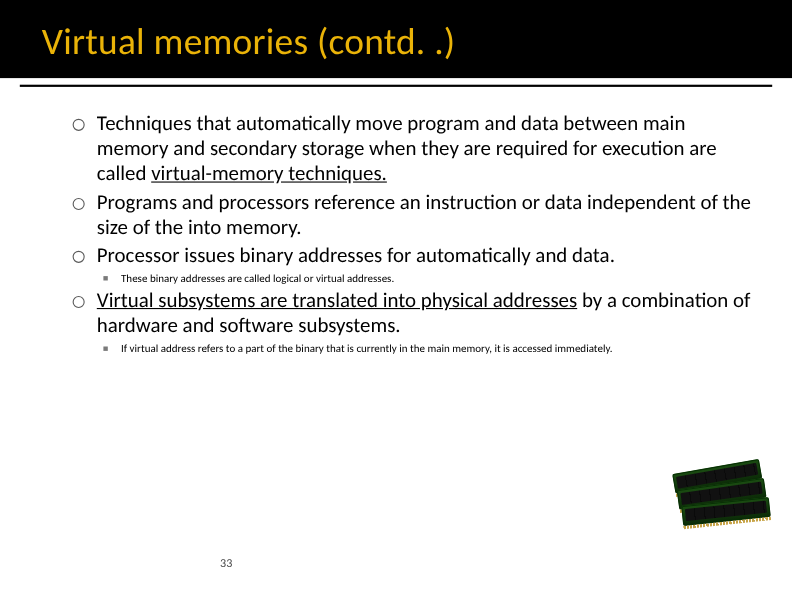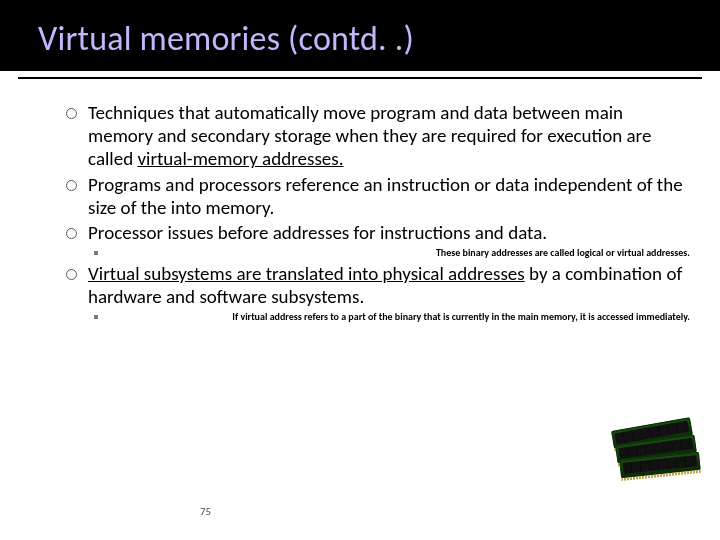--- a/index.html
+++ b/index.html
@@ -17,21 +17,21 @@
     top: 0; left: 0;
     width: 720px;
     height: 540px;
     background: #fff;
   }
   .title-wrap {
     background: #000;
     padding: 18px 30px 12px 38px;
   }
   .title {
-    color: #c4b5fd;
+    color: #eab308;
     font-size: 34px;
     font-weight: 400;
     letter-spacing: 0.2px;
   }
   .rule {
     height: 2px;
     background: #000;
     margin: 6px 18px 0 18px;
   }
   .content {
@@ -57,23 +57,22 @@
     border: 1.5px solid #5a5a5a;
     border-radius: 50%;
     background: transparent;
   }
   ul.sub { list-style: none; margin: 2px 0 2px 4px; }
   ul.sub > li {
     position: relative;
     padding-left: 18px;
     font-size: 10px;
     line-height: 1.35;
-    font-weight: 700;
+    font-weight: 400;
     color: #000;
-    text-align: right;
   }
   ul.sub > li::before {
     content: "";
     position: absolute;
     left: 2px;
     top: 5px;
     width: 4px;
     height: 4px;
     background: #7a7a7a;
   }
@@ -123,41 +122,41 @@
 <div class="slide">
 
   <div class="title-wrap">
     <div class="title">Virtual memories (contd. .)</div>
   </div>
   <div class="rule"></div>
 
   <div class="content">
     <ul class="main">
       <li>
-        <span>Techniques that automatically move program and data between main memory and secondary storage when they are required for execution are called </span><span class="u">virtual-memory addresses.</span>
+        <span>Techniques that automatically move program and data between main memory and secondary storage when they are required for execution are called </span><span class="u">virtual-memory techniques.</span>
       </li>
       <li>
         <span>Programs and processors reference an instruction or data independent of the size of the into memory.</span>
       </li>
       <li>
-        <span>Processor issues before addresses for instructions and data.</span>
+        <span>Processor issues binary addresses for automatically and data.</span>
         <ul class="sub">
           <li><span>These binary addresses are called logical or virtual addresses.</span></li>
         </ul>
       </li>
       <li>
         <span class="u">Virtual subsystems are translated into physical addresses</span><span> by a combination of hardware and software subsystems.</span>
         <ul class="sub">
           <li><span>If virtual address refers to a part of the binary that is currently in the main memory, it is accessed immediately.</span></li>
         </ul>
       </li>
     </ul>
   </div>
 
-  <div class="pagenum">75</div>
+  <div class="pagenum">33</div>
 
   <div class="ram">
     <div class="stick s1"></div>
     <div class="stick s2"></div>
     <div class="stick s3"></div>
   </div>
 
 </div>
 
 </body></html>

